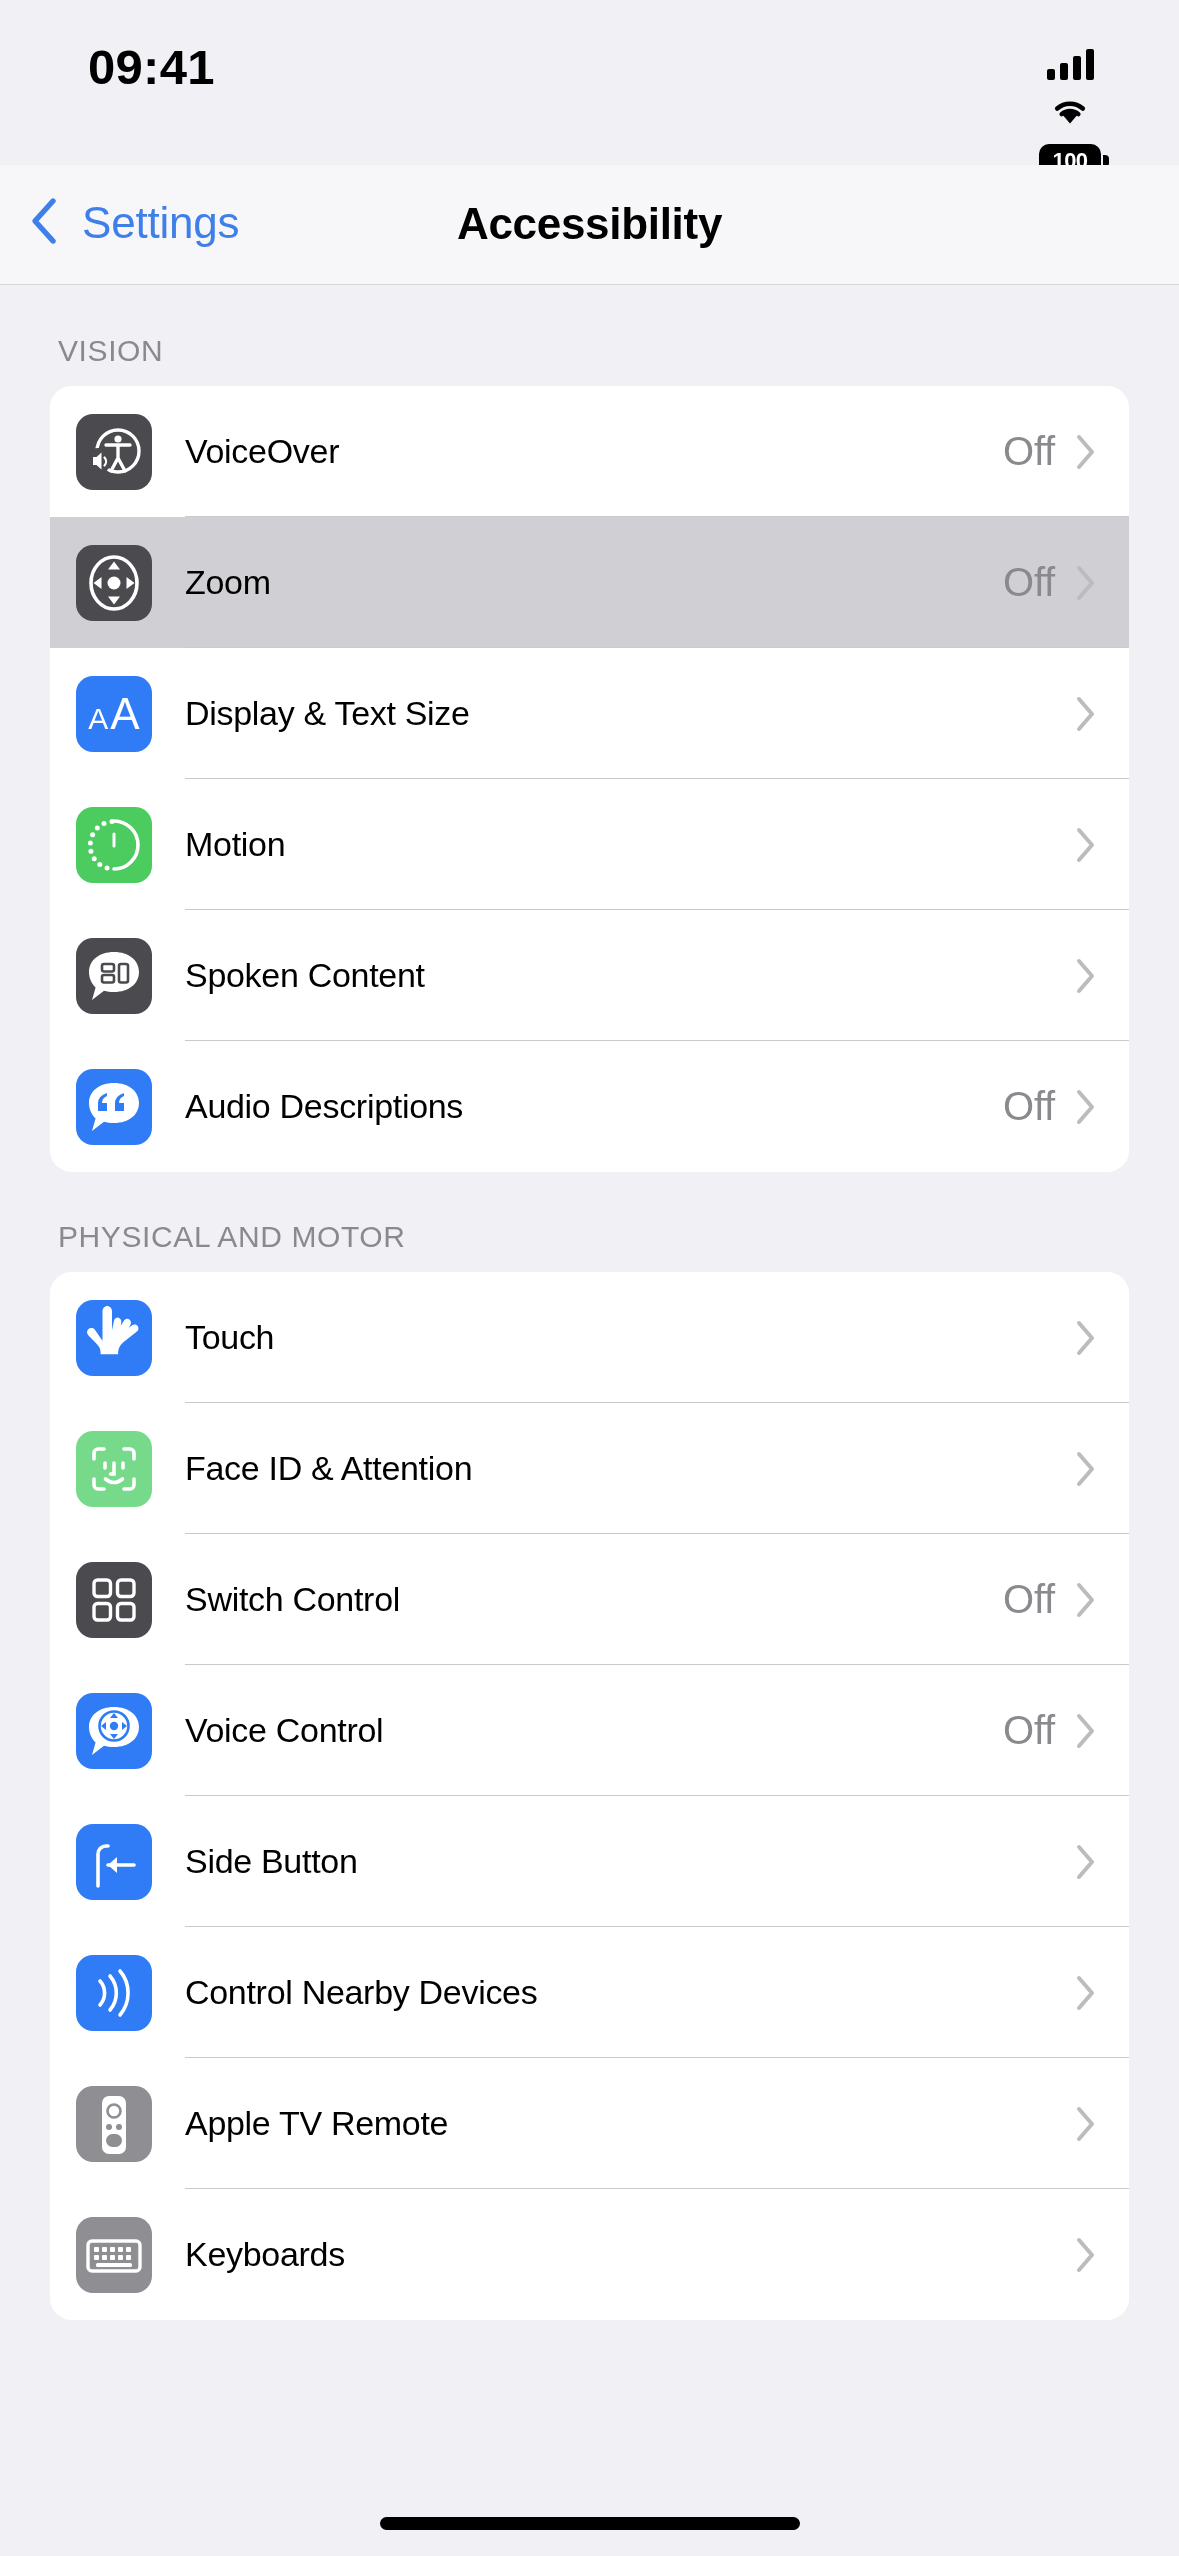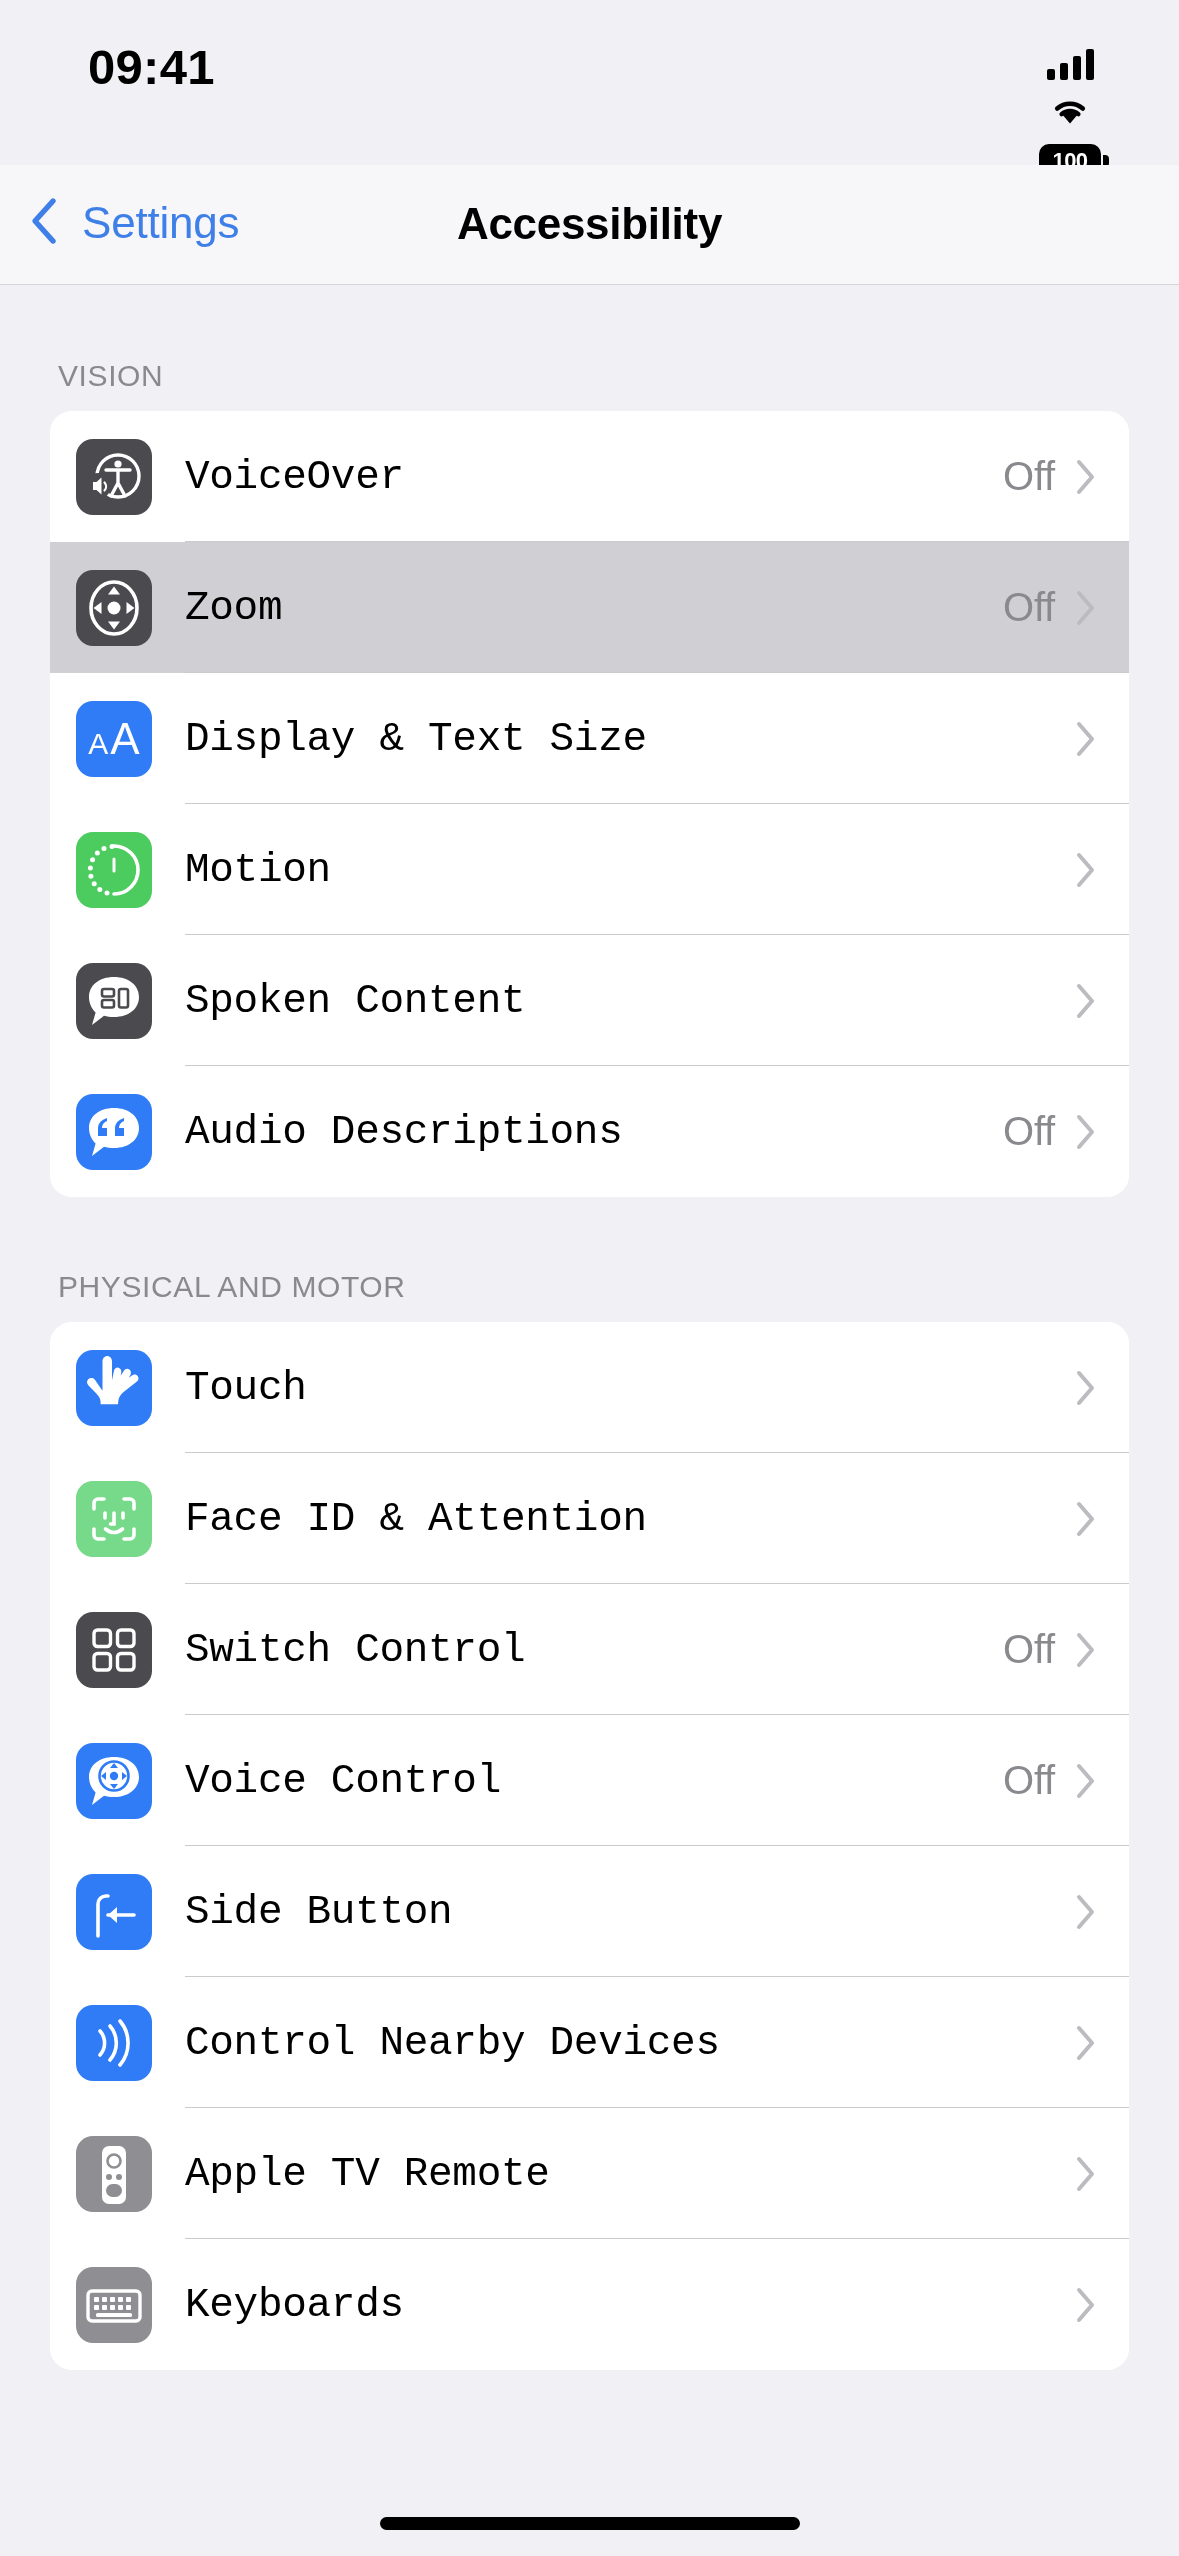--- a/index.html
+++ b/index.html
@@ -47,40 +47,39 @@
   .back svg { width:30px; height:48px; }
   .back-label { font-size:44px; color:#3F7FE8; letter-spacing:-0.2px; }
   .nav-title {
     position:absolute; left:0; top:34px; width:1179px; text-align:center;
     font-size:44px; font-weight:700; color:#000; letter-spacing:-0.3px;
   }
 
   
   .content { position:absolute; top:286px; left:0; width:1179px; bottom:0; }
   .section-header {
-    padding:73px 0 18px 58px;
+    padding:48px 0 18px 58px;
     font-size:30px; color:#8A8A8E; letter-spacing:0.6px;
   }
   .card {
     margin:0 50px; background:#FFFFFF; border-radius:22px; overflow:hidden;
   }
   .row {
     position:relative; display:flex; align-items:center;
     height:131px; padding-left:26px; background:#FFFFFF;
   }
   .row.selected { background:#D0D0D4; }
   .row .icon {
     width:76px; height:76px; border-radius:17px; flex:none;
     display:flex; align-items:center; justify-content:center;
     overflow:hidden;
   }
   .row .label {
-    margin-left:33px; font-size:41px; color:#000; letter-spacing:-0.3px;
+    margin-left:33px; font-size:34px; color:#000; letter-spacing:-0.3px;
     white-space:nowrap;
-    font-family:Liberation Mono, monospace;
   }
   .row .spacer { flex:1 1 auto; }
   .row .value {
     font-size:40px; color:#8A8A8E; letter-spacing:-0.2px; margin-right:20px;
   }
   .row .chev { width:22px; height:38px; margin-right:32px; flex:none; }
   .row .sep {
     position:absolute; left:135px; right:0; bottom:0; height:1px; background:#C9C9CE;
   }
   .row:last-child .sep { display:none; }

